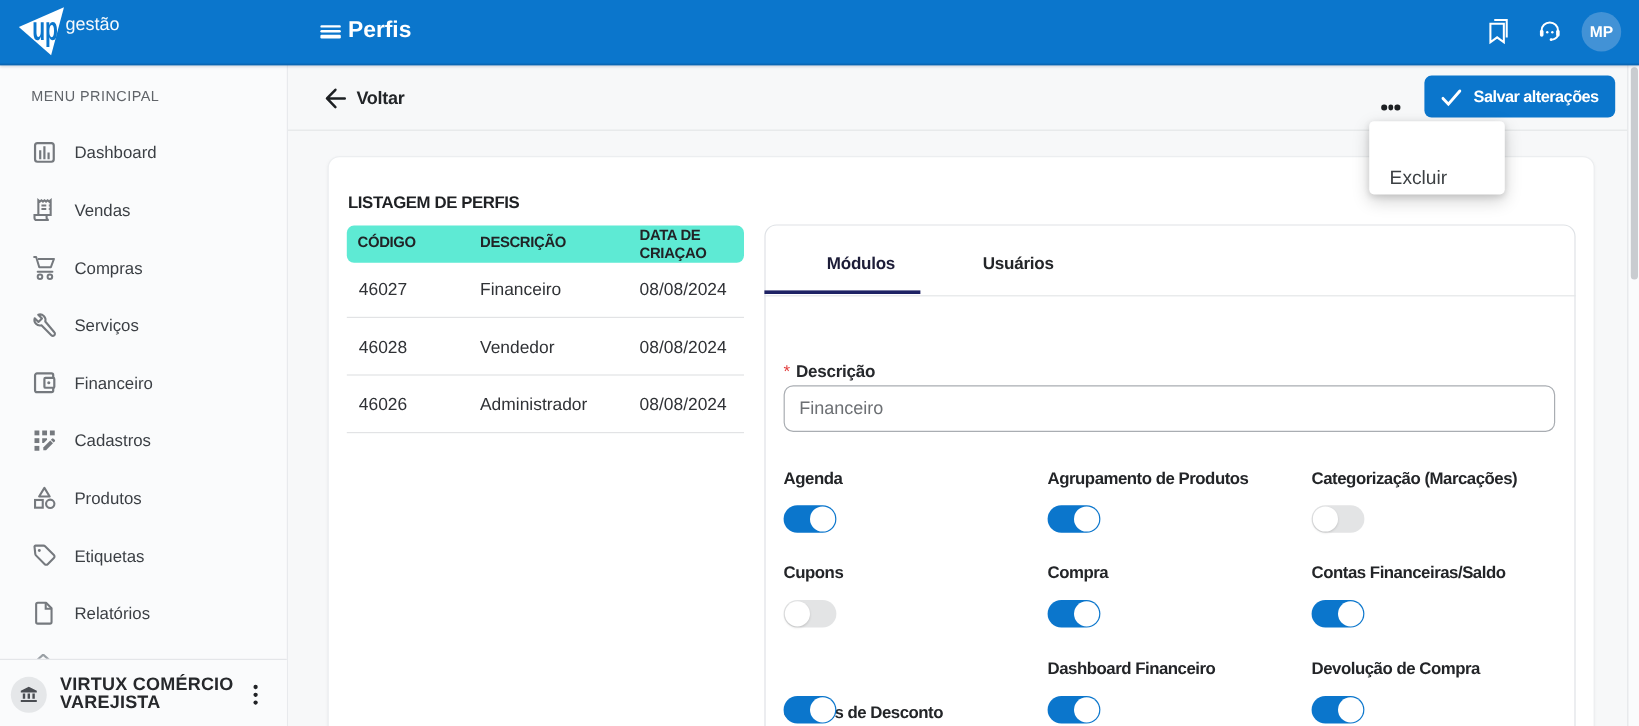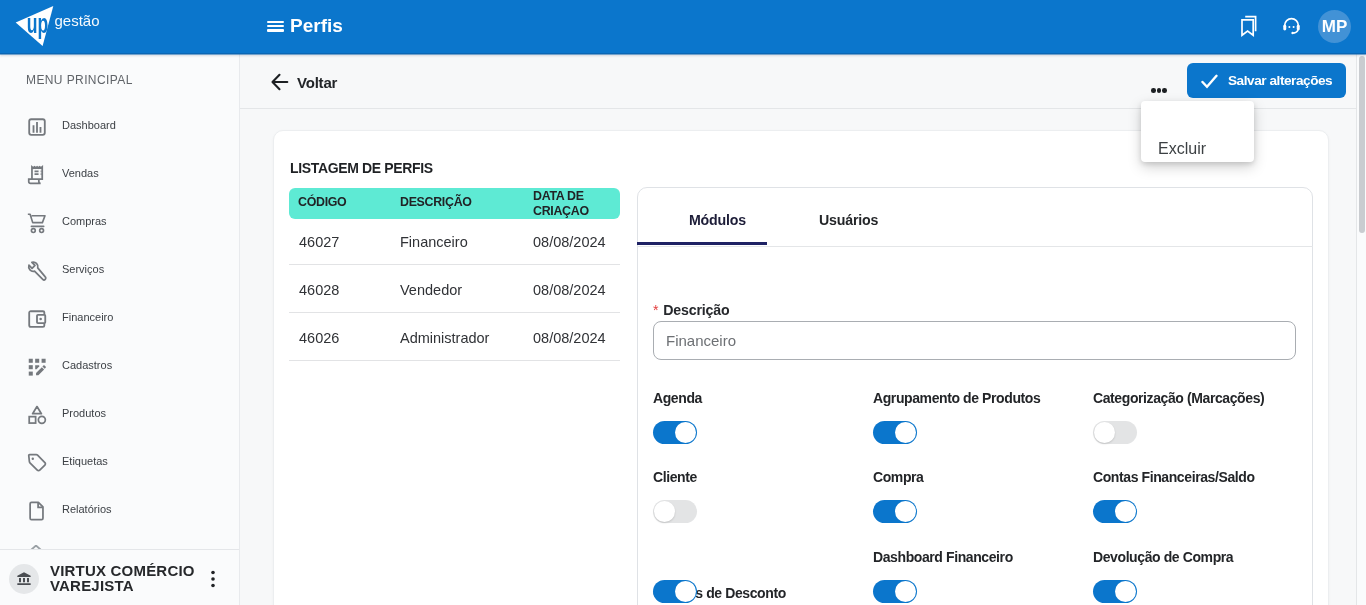--- a/index.html
+++ b/index.html
@@ -7,28 +7,28 @@
   body { font-family:"Liberation Sans", sans-serif; background:#f7f8f9; position:relative; }
 
   
   #topbar { position:absolute; left:0; top:0; width:1366px; height:53px; background:#0b76cc; box-shadow:0 1.5px 0 #0a66b4, 0 2.5px 2px rgba(60,80,110,.18); z-index:30; }
   #logo { position:absolute; left:0px; top:0px; }
   #gestao { position:absolute; left:54.5px; top:11.5px; color:rgba(255,255,255,.96); font-size:15px; font-weight:400; }
   #hamb { position:absolute; left:267px; top:20.5px; width:17px; height:12px; }
   #hamb div { height:2.4px; background:#fff; border-radius:1px; margin-bottom:2px; }
   #title { position:absolute; left:290px; top:15px; color:#fff; font-size:19px; font-weight:700; letter-spacing:0; }
   .topicon { position:absolute; top:15px; }
-  #avatar { position:absolute; left:1318px; top:10px; width:33px; height:33px; border-radius:50%; background:#4292d6; color:#fff; font-size:17px; font-weight:700; text-align:center; line-height:33px; }
+  #avatar { position:absolute; left:1318px; top:10px; width:33px; height:33px; border-radius:50%; background:#4292d6; color:#fff; font-size:13px; font-weight:700; text-align:center; line-height:33px; }
 
   
   #sidebar { position:absolute; left:0; top:53px; width:240px; height:552px; background:#fafbfc; border-right:1px solid #e8eaed; z-index:5; }
   #menulabel { position:absolute; left:26px; top:20px; font-size:12px; color:#606469; letter-spacing:.4px; }
   .mitem { position:absolute; left:0; width:240px; height:48px; }
   .mitem svg { position:absolute; left:26px; top:12px; }
-  .mitem span { position:absolute; left:62px; top:15px; font-size:11px; color:#3b3f44; font-weight:400; }
+  .mitem span { position:absolute; left:62px; top:15px; font-size:14px; color:#3b3f44; font-weight:400; }
   #sbfoot { position:absolute; left:0; top:549px; width:239px; height:56px; background:#fafbfc; border-top:1px solid #e4e6e9; z-index:6; }
   #sbavatar { position:absolute; left:9px; top:14px; width:30px; height:30px; border-radius:50%; background:#e5e7e9; }
   #sbavatar svg { position:absolute; left:7px; top:7px; }
   #sbname { position:absolute; left:50px; top:13px; font-size:15px; font-weight:700; color:#26282b; line-height:15px; letter-spacing:.2px; }
 
   
   #toolbar-line { position:absolute; left:240px; top:108px; width:1126px; height:1px; background:#e4e6e8; }
   #backarrow { position:absolute; left:270px; top:73px; }
   #voltar { position:absolute; left:297px; top:74px; font-size:15px; font-weight:700; color:#222528; letter-spacing:-0.2px; }
   #dots3 { position:absolute; left:1151px; top:79px; width:26px; height:6px; white-space:nowrap; }
@@ -246,21 +246,21 @@
       <i></i>
     </div>
     <div class="tlabel" style="left:873px; top:390px;">Agrupamento de Produtos</div>
     <div class="toggle on" style="left:873px; top:421px;">
       <i></i>
     </div>
     <div class="tlabel" style="left:1093px; top:390px;">Categorização (Marcações)</div>
     <div class="toggle off" style="left:1093px; top:421px;">
       <i></i>
     </div>
-    <div class="tlabel" style="left:653px; top:469.3px;">Cliente</div>
+    <div class="tlabel" style="left:653px; top:469.3px;">Cupons</div>
     <div class="toggle off" style="left:653px; top:500.3px;">
       <i></i>
     </div>
     <div class="tlabel" style="left:873px; top:469.3px;">Compra</div>
     <div class="toggle on" style="left:873px; top:500.3px;">
       <i></i>
     </div>
     <div class="tlabel" style="left:1093px; top:469.3px;">Contas Financeiras/Saldo</div>
     <div class="toggle on" style="left:1093px; top:500.3px;">
       <i></i>

